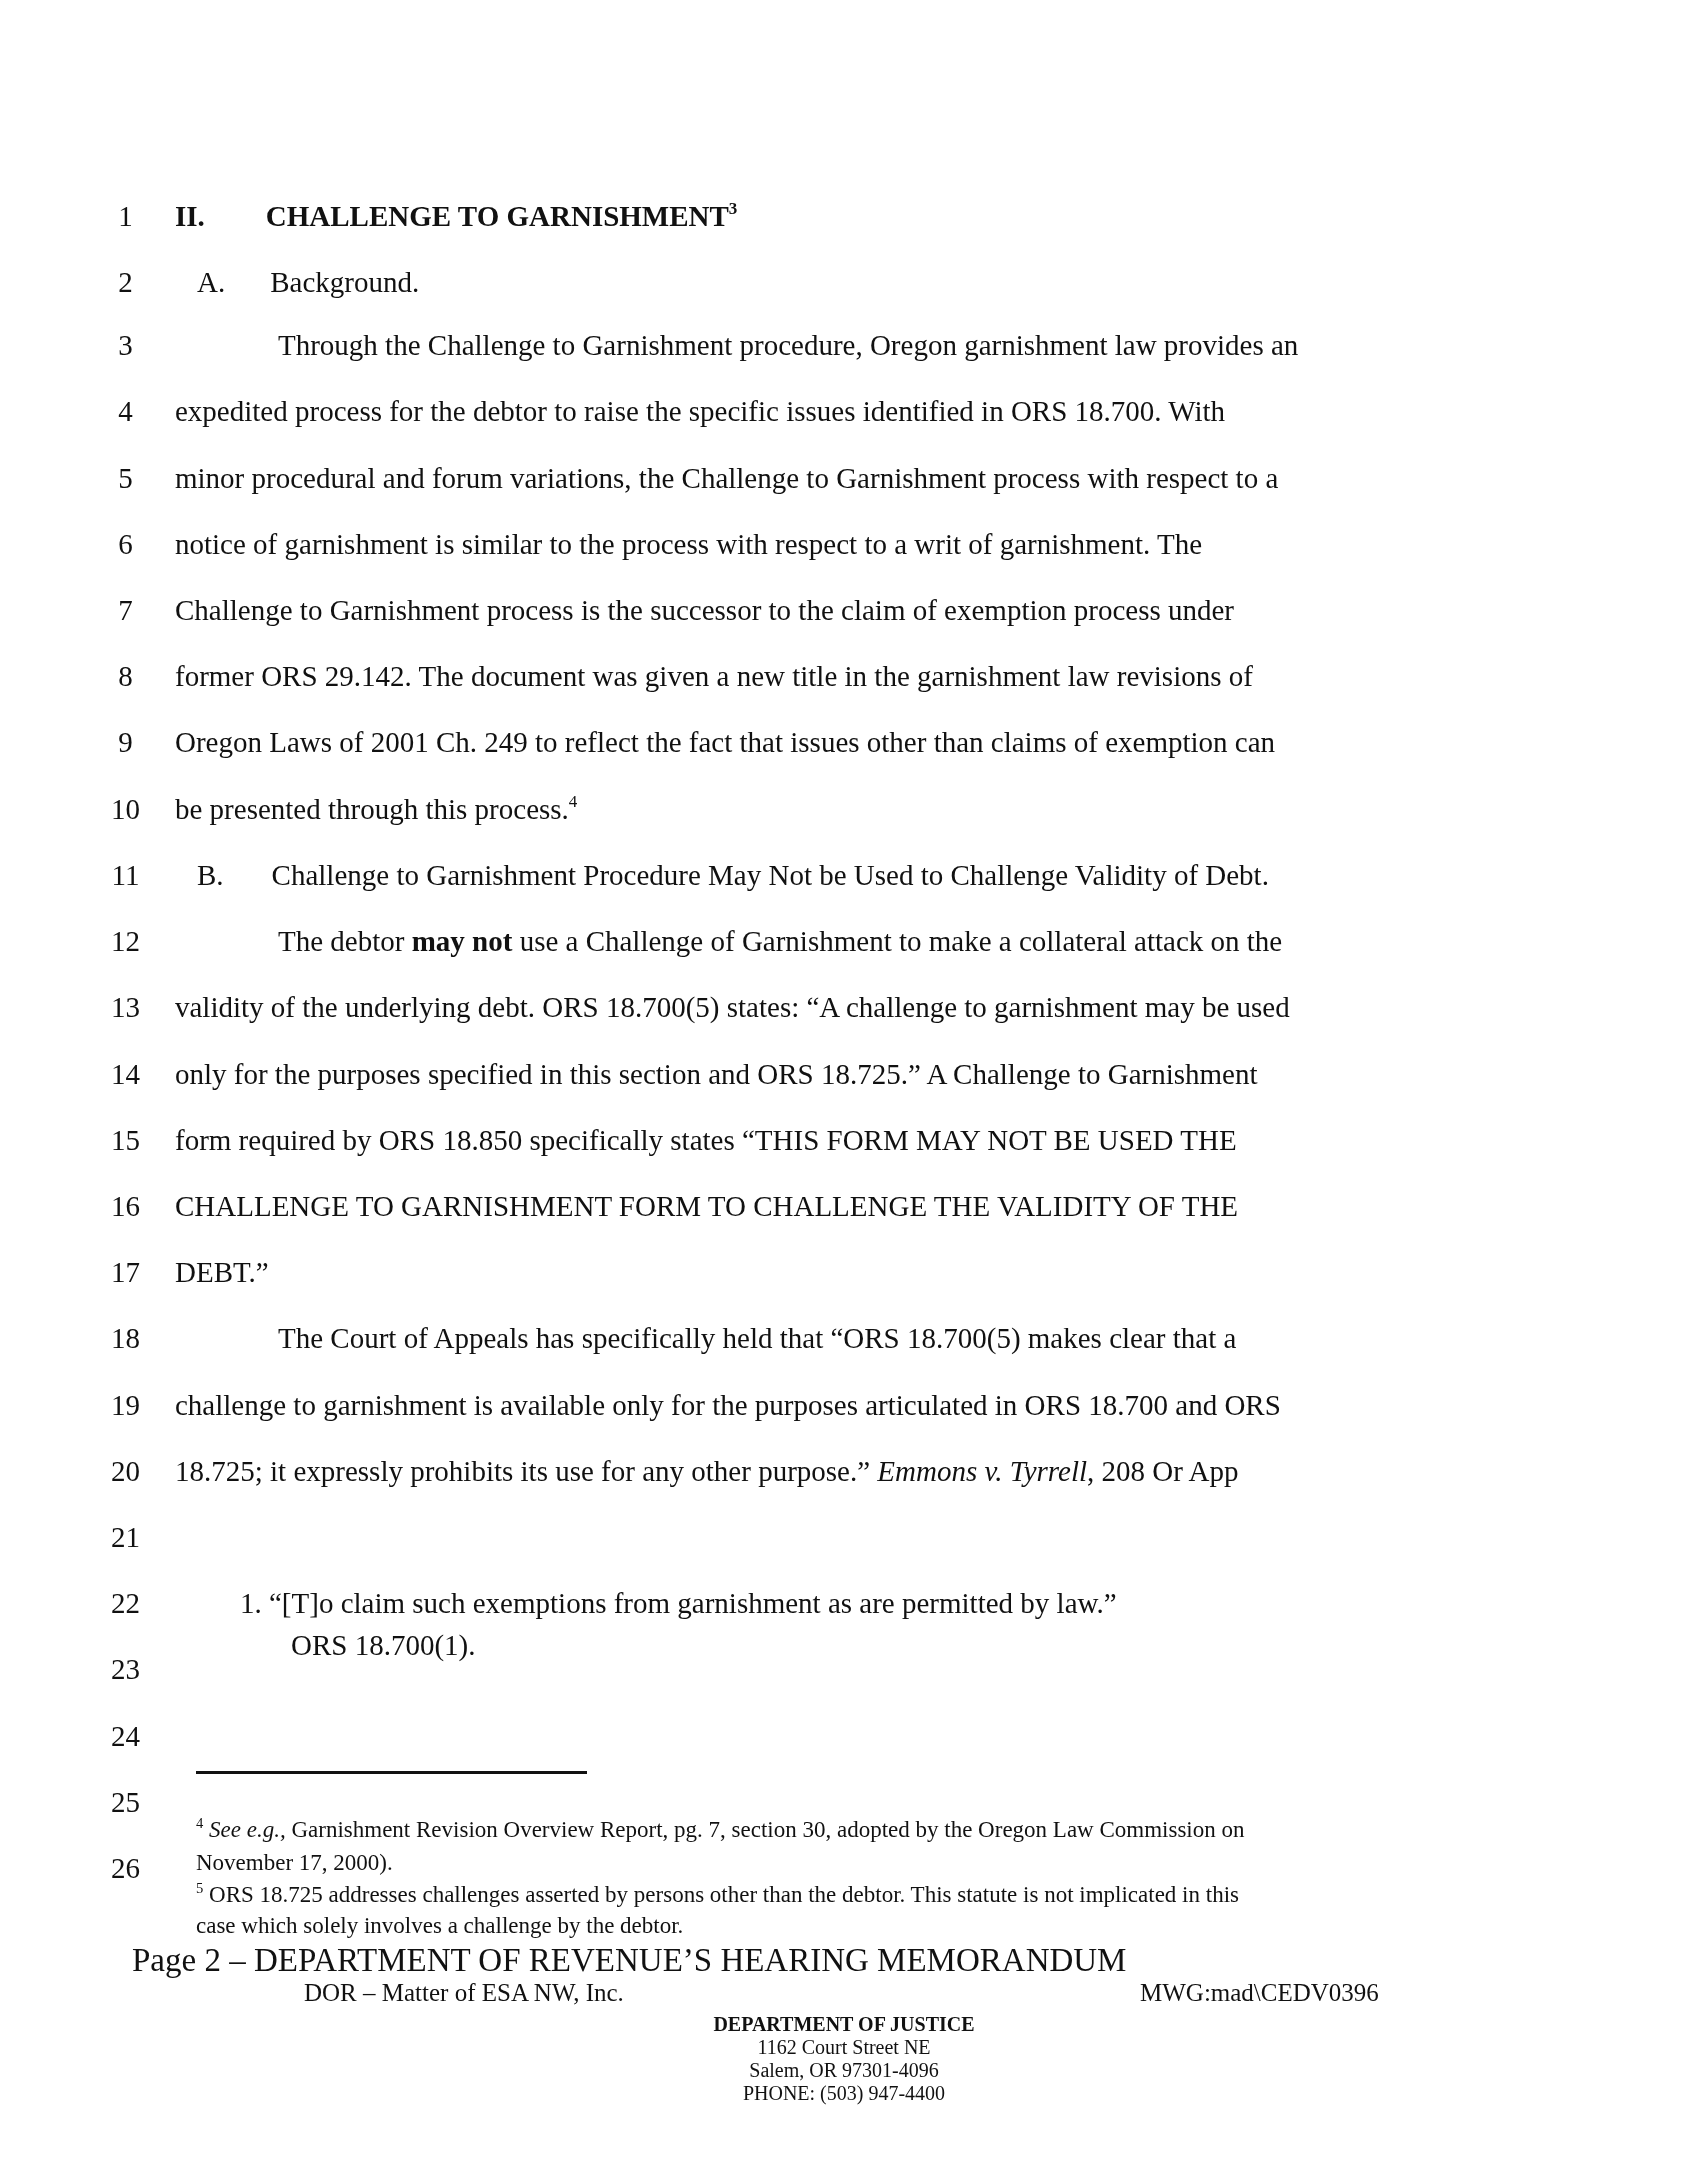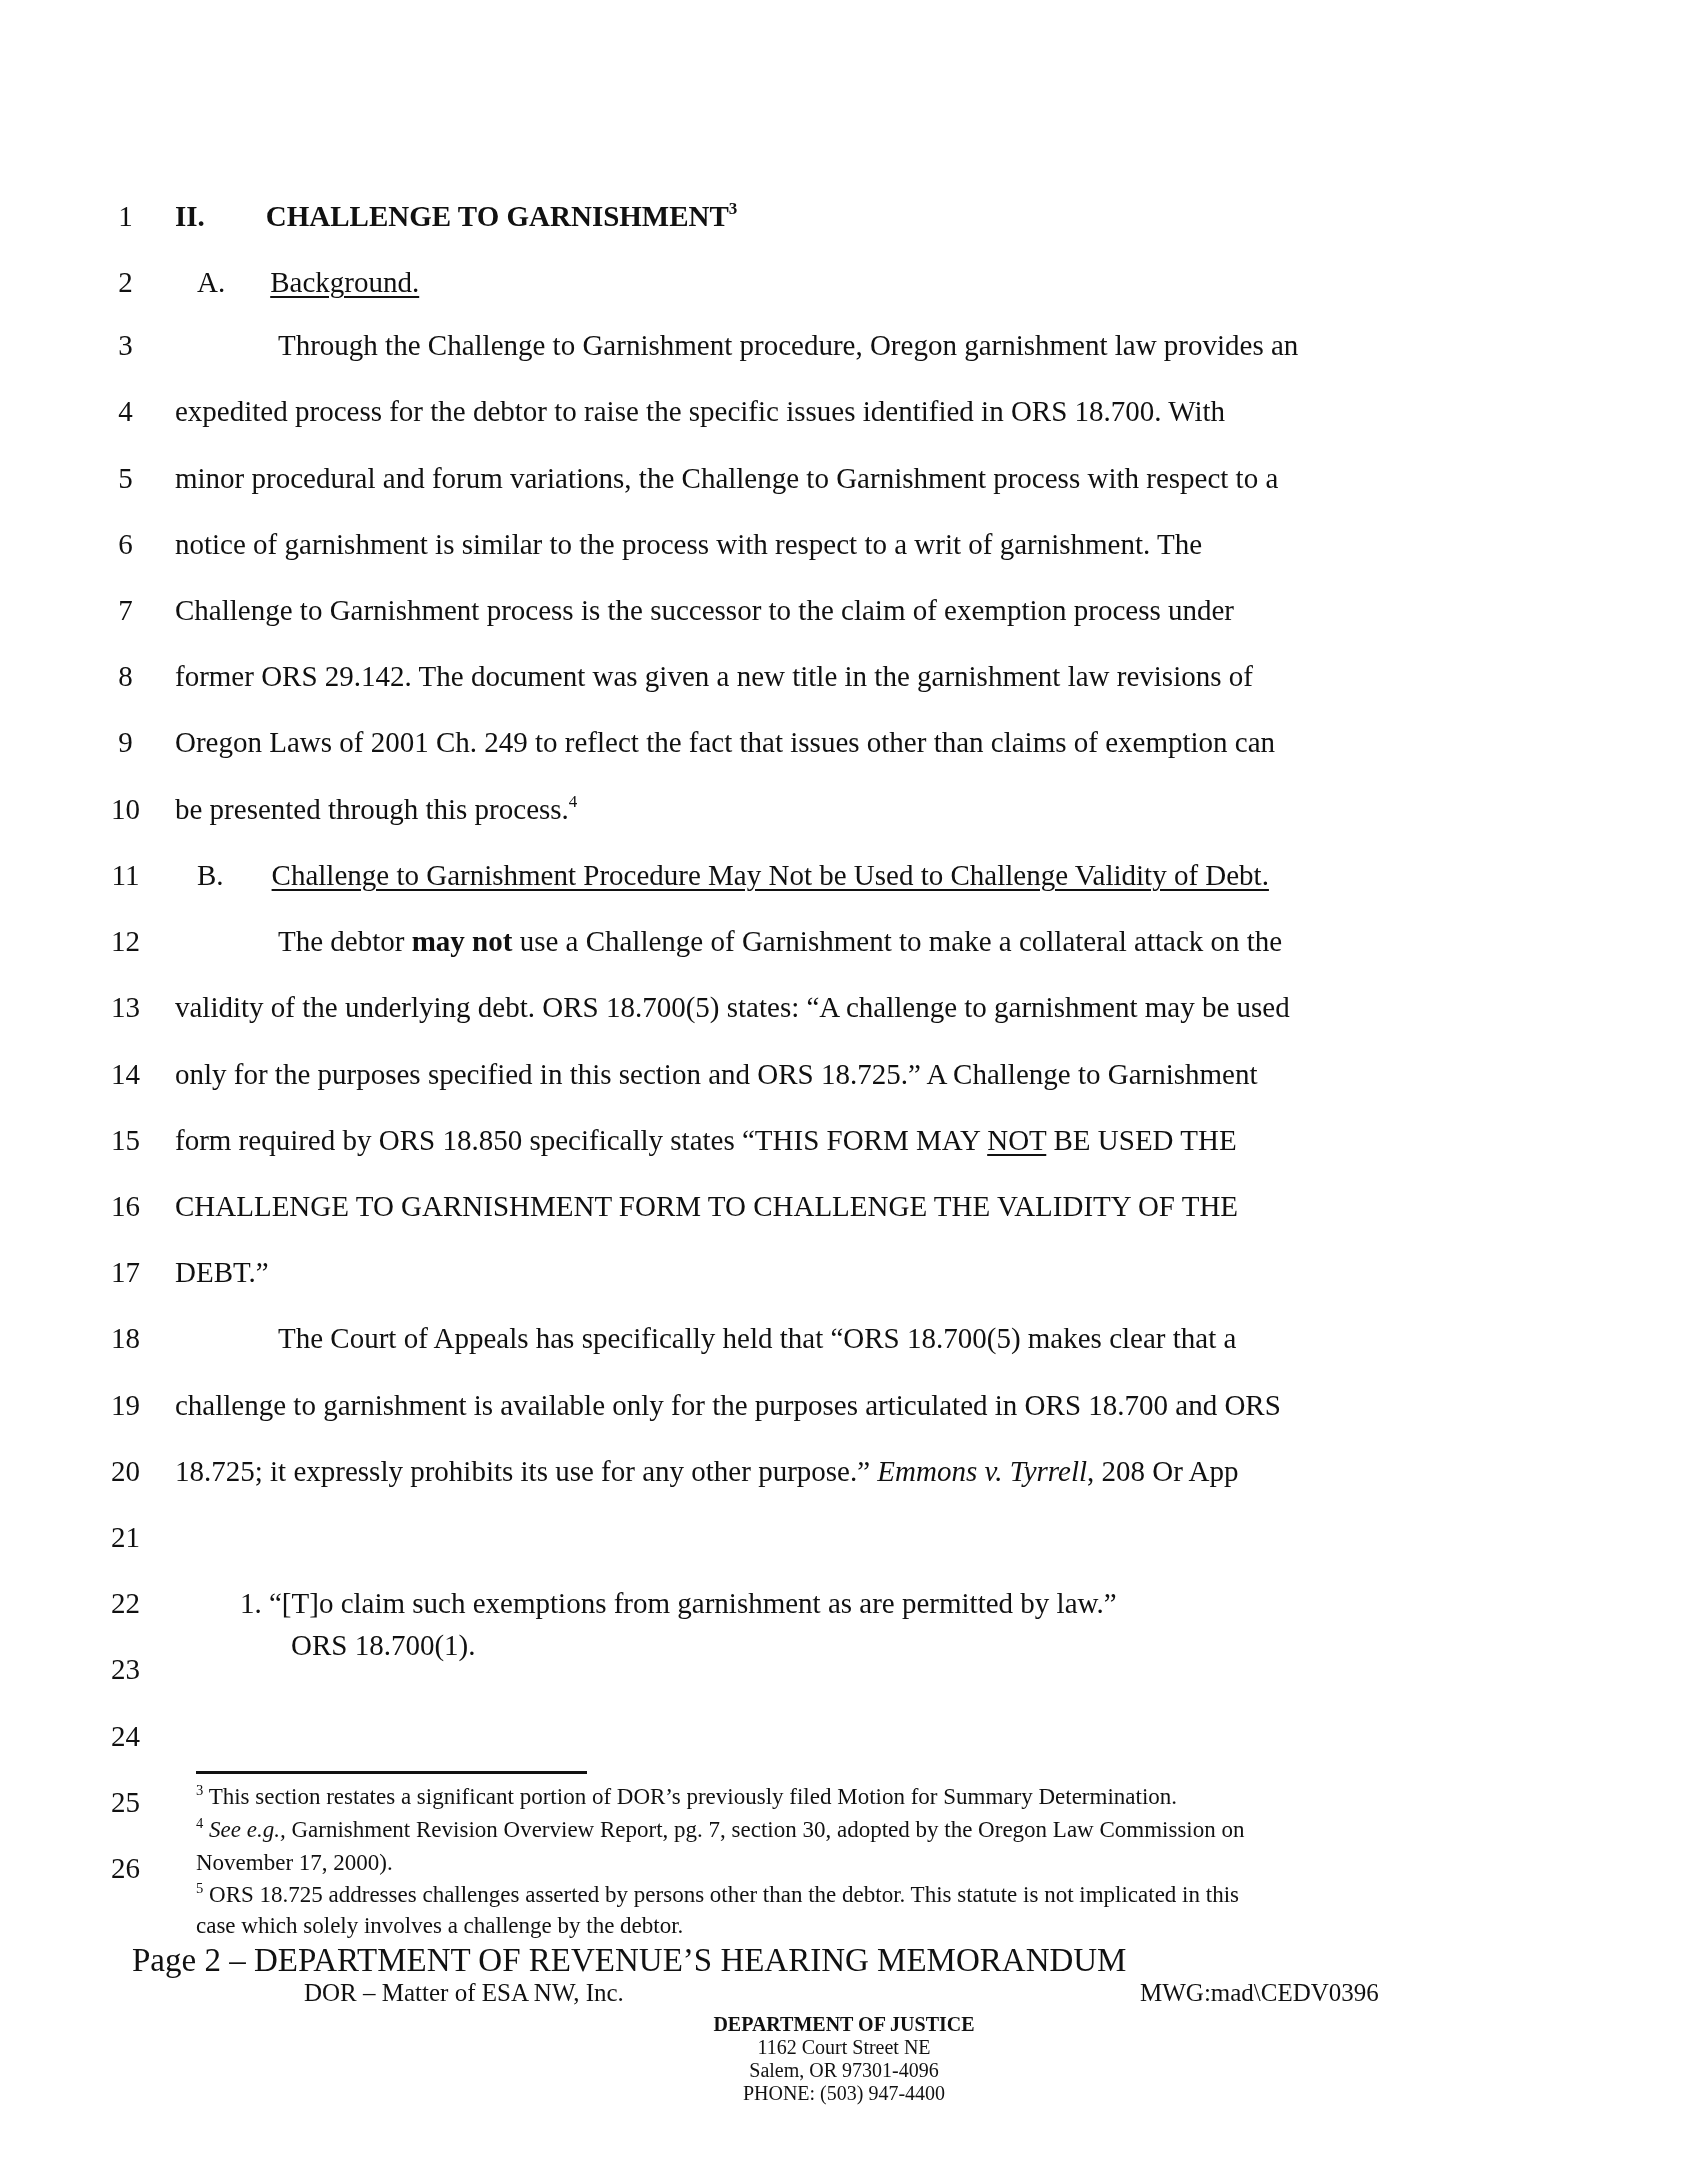--- a/index.html
+++ b/index.html
@@ -3,21 +3,21 @@
 <meta charset="utf-8">
 <style>
   html, body { margin: 0; padding: 0; background: #ffffff; }
   body { width: 1689px; height: 2183px; position: relative; overflow: hidden;
          font-family: "Liberation Serif", "DejaVu Serif", serif; color: #111; }
   .page { position: absolute; left: 0; top: 0; width: 1689px; height: 2183px; }
   .ln { position: absolute; left: 99px; width: 53px; text-align: center; font-size: 29px; line-height: 1; }
   .line { position: absolute; left: 175px; font-size: 29px; line-height: 1; white-space: nowrap; }
   .indent { left: 278px; }
   .heading { font-weight: bold; }
-  .u { text-decoration: underline; text-decoration-thickness: 2px; text-underline-offset: 4px; }
+  .u { text-decoration-thickness: 2px; text-underline-offset: 4px; }
   sup { font-size: 17px; vertical-align: 12px; line-height: 0; }
   .rule { position: absolute; left: 196px; top: 1771px; width: 391px; height: 2.6px; background: #111; }
   .fn { position: absolute; left: 196px; font-size: 23px; line-height: 1; white-space: nowrap; }
   .fn sup { font-size: 14.6px; vertical-align: 9.3px; }
   .footer-title { position: absolute; left: 132px; top: 1932px; font-size: 33px; line-height: 1; white-space: nowrap; }
   .footer-sub { position: absolute; left: 260px; top: 1968px; font-size: 25px; white-space: nowrap; margin-left: 44px; }
   .footer-ref { position: absolute; left: 1112px; top: 1968px; font-size: 25px; white-space: nowrap; margin-left: 28px; }
   .doj { position: absolute; left: 629px; width: 430px; text-align: center; font-size: 20px; line-height: 1.15; }
   .doj .name { font-weight: bold; }
 </style>
@@ -89,23 +89,20 @@
   <div class="line indent" style="top:1324px">The Court of Appeals has specifically held that “ORS 18.700(5) makes clear that a</div>
   <div class="line" style="top:1391px">challenge to garnishment is available only for the purposes articulated in ORS 18.700 and ORS</div>
   <div class="line" style="top:1457px">
     <span>18.725; it expressly prohibits its use for any other purpose.”  </span><i>Emmons v. Tyrrell</i><span>, 208 Or App</span>
   </div>
   <div class="line" style="top:1589px; left:240px">1.  “[T]o claim such exemptions from garnishment as are permitted by law.”</div>
   <div class="line" style="top:1631px; left:291px">ORS 18.700(1).</div>
 
   <div class="rule"></div>
 
-  <div class="fn" style="top:1785px">
-    <sup>3</sup> <span>This section restates a significant portion of DOR’s previously filed Motion for Summary Determination.</span>
-  </div>
   <div class="fn" style="top:1818px">
     <sup>4</sup> <i>See e.g.,</i><span>  Garnishment Revision Overview Report, pg. 7, section 30, adopted by the Oregon Law Commission on</span>
   </div>
   <div class="fn" style="top:1851px">November 17, 2000).</div>
   <div class="fn" style="top:1883px">
     <sup>5</sup> <span>ORS 18.725 addresses challenges asserted by persons other than the debtor.  This statute is not implicated in this</span>
   </div>
   <div class="fn" style="top:1914px">case which solely involves a challenge by the debtor.</div>
 
   <div class="footer-title" style="top:1944px">Page 2 –  DEPARTMENT OF REVENUE’S HEARING MEMORANDUM</div>

